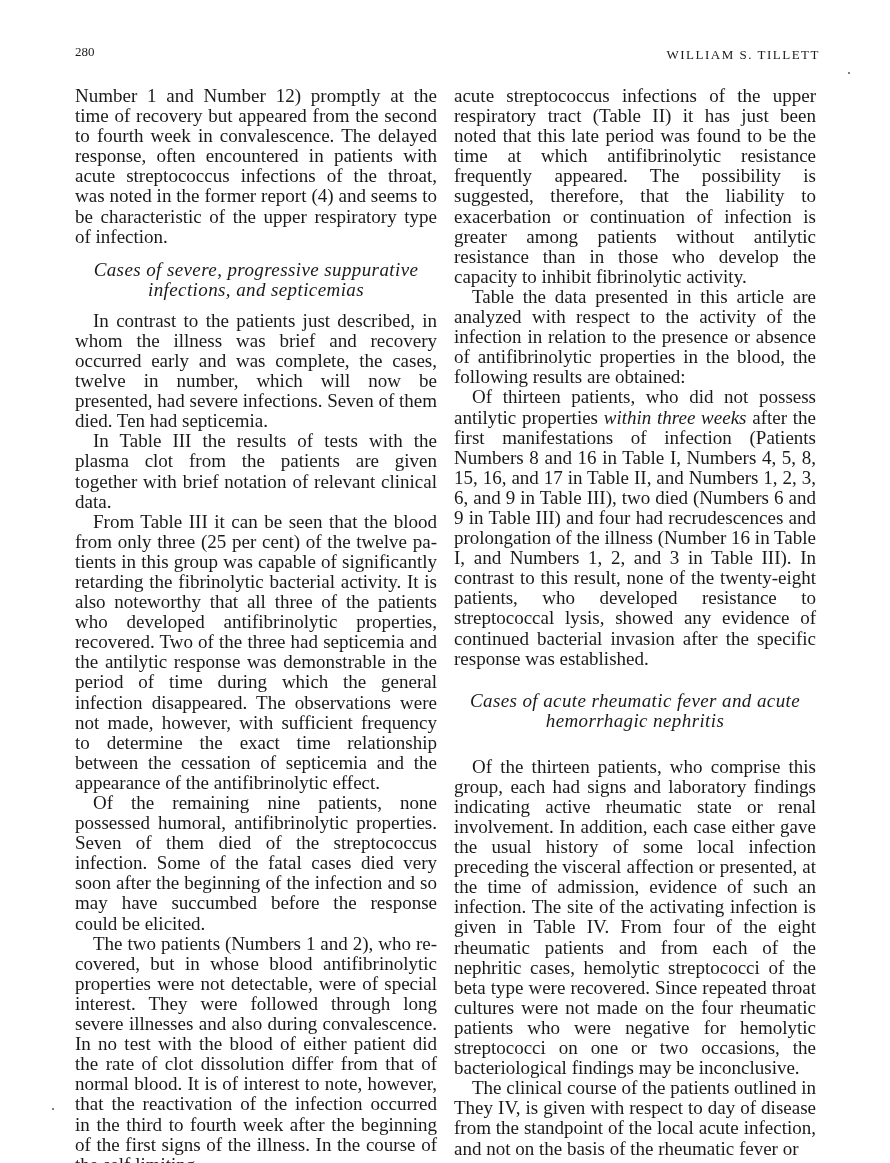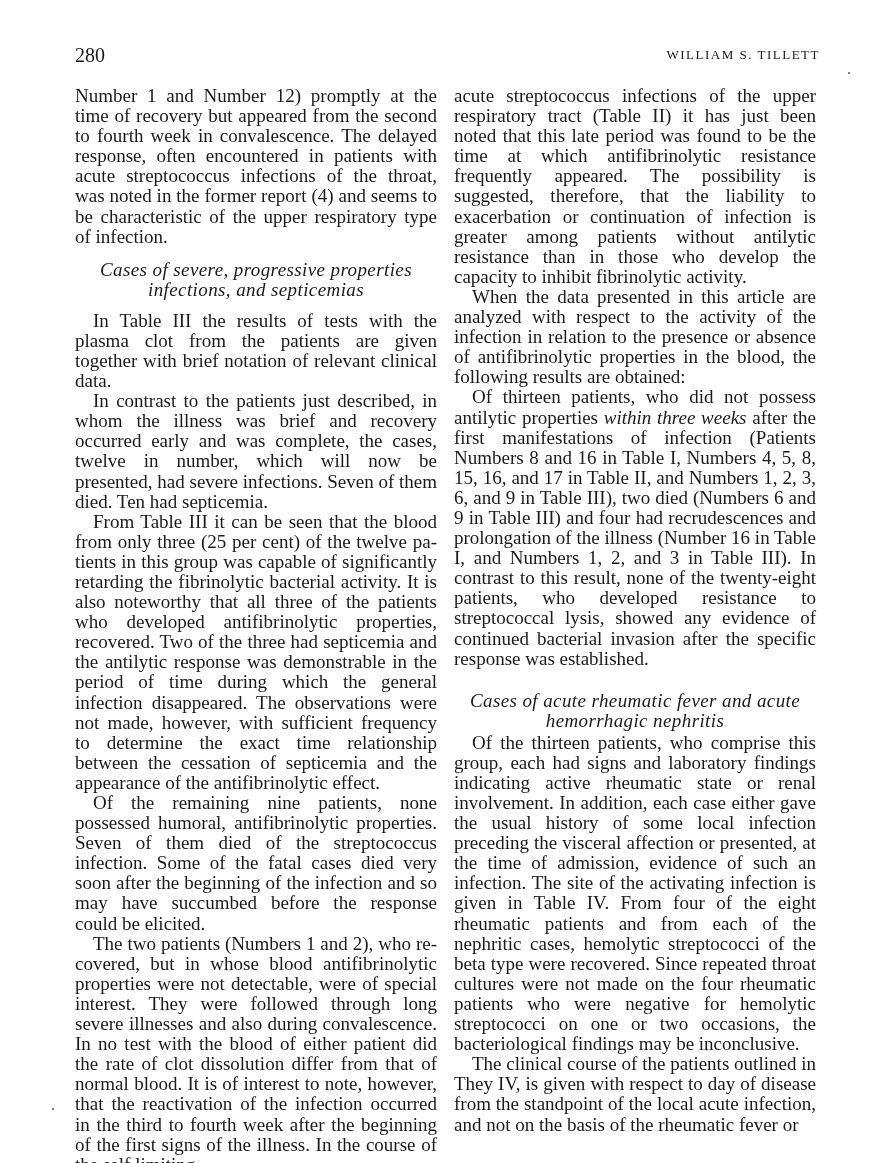--- a/index.html
+++ b/index.html
@@ -1,55 +1,55 @@
 <!DOCTYPE html>
 <html><head>
 <meta charset="utf-8">
 <style>
   html, body { margin:0; padding:0; background:#ffffff; }
   body { width:890px; height:1163px; position:relative; overflow:hidden;
          font-family:"Liberation Serif","DejaVu Serif",serif; color:#1a1a1a; }
   .running-head { position:absolute; top:44px; left:75px; width:745px; height:24px; }
-  .page-number { position:absolute; left:0; top:0; font-size:20px; }
+  .page-number { position:absolute; left:0; top:0; font-size:13px; }
   .author { position:absolute; left:0; right:0; top:3px; text-align:right;
             font-size:13px; letter-spacing:1.5px; }
   .col { position:absolute; top:86px; width:362px; font-size:19px; line-height:20.1px;
          text-align:justify; }
   .col.left { left:75px; }
   .col.right { left:454px; }
   .col p { margin:0; text-indent:0; hyphens:manual; }
   .col p.indent { text-indent:18px; }
   .col p.cont { text-indent:0; }
   .heading { font-style:italic; text-align:center; margin:13px 0 11px 0; line-height:20px;
              letter-spacing:0.4px; }
-  .right .heading { margin-top:22px; margin-bottom:2px; }
+  .right .heading { margin-top:22px; margin-bottom:26px; }
   .stray { position:absolute; width:2px; height:2px; background:#555; border-radius:1px; }
   em { }
 </style>
 </head>
 <body>
 
 <div class="running-head">
   <span class="page-number">280</span>
   <div class="author">WILLIAM S. TILLETT</div>
 </div>
 
 <div class="stray" style="left:848px; top:72px;"></div>
 <div class="stray" style="left:52px; top:1108px;"></div>
 
 <div class="col left">
   <p class="cont">Number 1 and Number 12) promptly at the time of recovery but appeared from the second to fourth week in convalescence. The delayed re­sponse, often encountered in patients with acute streptococcus infections of the throat, was noted in the former report (4) and seems to be char­acteristic of the upper respiratory type of infec­tion.</p>
-  <div class="heading">Cases of severe, progressive properties infec­tions, and septicemias</div>
+  <div class="heading">Cases of severe, progressive suppurative infec­tions, and septicemias</div>
+  <p class="indent">In contrast to the patients just described, in whom the illness was brief and recovery occurred early and was complete, the cases, twelve in num­ber, which will now be presented, had severe in­fections. Seven of them died. Ten had septi­cemia.</p>
   <p class="indent">In Table III the results of tests with the plasma clot from the patients are given together with brief notation of relevant clinical data.</p>
-  <p class="indent">In contrast to the patients just described, in whom the illness was brief and recovery occurred early and was complete, the cases, twelve in num­ber, which will now be presented, had severe in­fections. Seven of them died. Ten had septi­cemia.</p>
   <p class="indent">From Table III it can be seen that the blood from only three (25 per cent) of the twelve pa­tients in this group was capable of significantly retarding the fibrinolytic bacterial activity. It is also noteworthy that all three of the patients who developed antifibrinolytic properties, recovered. Two of the three had septicemia and the antilytic response was demonstrable in the period of time during which the general infection disappeared. The observations were not made, however, with sufficient frequency to determine the exact time relationship between the cessation of septicemia and the appearance of the antifibrinolytic effect.</p>
   <p class="indent">Of the remaining nine patients, none possessed humoral, antifibrinolytic properties. Seven of them died of the streptococcus infection. Some of the fatal cases died very soon after the begin­ning of the infection and so may have succumbed before the response could be elicited.</p>
   <p class="indent">The two patients (Numbers 1 and 2), who re­covered, but in whose blood antifibrinolytic proper­ties were not detectable, were of special interest. They were followed through long severe illnesses and also during convalescence. In no test with the blood of either patient did the rate of clot dissolution differ from that of normal blood. It is of interest to note, however, that the reactiva­tion of the infection occurred in the third to fourth week after the beginning of the first signs of the illness. In the course of the self limiting</p>
 </div>
 
 <div class="col right">
   <p class="cont">acute streptococcus infections of the upper respir­atory tract (Table II) it has just been noted that this late period was found to be the time at which antifibrinolytic resistance frequently appeared. The possibility is suggested, therefore, that the liability to exacerbation or continuation of infec­tion is greater among patients without antilytic resistance than in those who develop the capacity to inhibit fibrinolytic activity.</p>
-  <p class="indent">When the data presented in this article are analyzed with respect to the activity of the infec­tion in relation to the presence or absence of antifibrinolytic properties in the blood, the follow­ing results are obtained:</p>
+  <p class="indent">Table the data presented in this article are analyzed with respect to the activity of the infec­tion in relation to the presence or absence of antifibrinolytic properties in the blood, the follow­ing results are obtained:</p>
   <p class="indent"><span>Of thirteen patients, who did not possess anti­lytic properties </span><em>within three weeks</em><span> after the first manifestations of infection (Patients Numbers 8 and 16 in Table I, Numbers 4, 5, 8, 15, 16, and 17 in Table II, and Numbers 1, 2, 3, 6, and 9 in Table III), two died (Numbers 6 and 9 in Table III) and four had recrudescences and prolonga­tion of the illness (Number 16 in Table I, and Numbers 1, 2, and 3 in Table III). In contrast to this result, none of the twenty-eight patients, who developed resistance to streptococcal lysis, showed any evidence of continued bacterial in­vasion after the specific response was established.</span></p>
   <div class="heading">Cases of acute rheumatic fever and acute hemor­rhagic nephritis</div>
   <p class="indent">Of the thirteen patients, who comprise this group, each had signs and laboratory findings in­dicating active rheumatic state or renal involve­ment. In addition, each case either gave the usual history of some local infection preceding the vis­ceral affection or presented, at the time of admis­sion, evidence of such an infection. The site of the activating infection is given in Table IV. From four of the eight rheumatic patients and from each of the nephritic cases, hemolytic strep­tococci of the beta type were recovered. Since repeated throat cultures were not made on the four rheumatic patients who were negative for hemolytic streptococci on one or two occasions, the bacteriological findings may be inconclusive.</p>
   <p class="indent">The clinical course of the patients outlined in They IV, is given with respect to day of disease from the standpoint of the local acute infection, and not on the basis of the rheumatic fever or</p>
 </div>
 
 </body></html>

